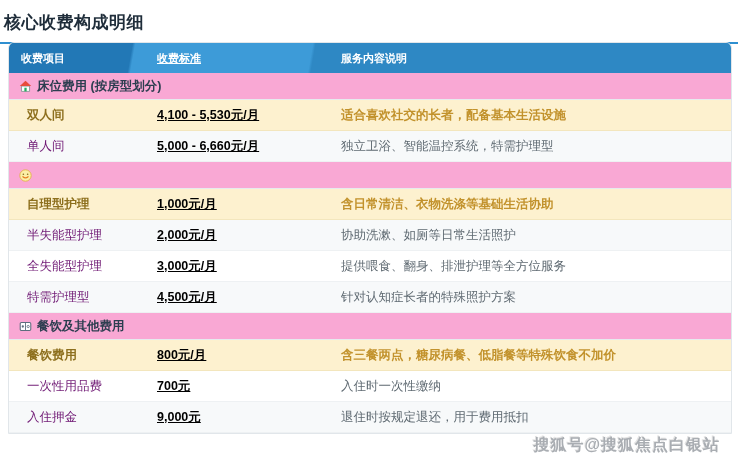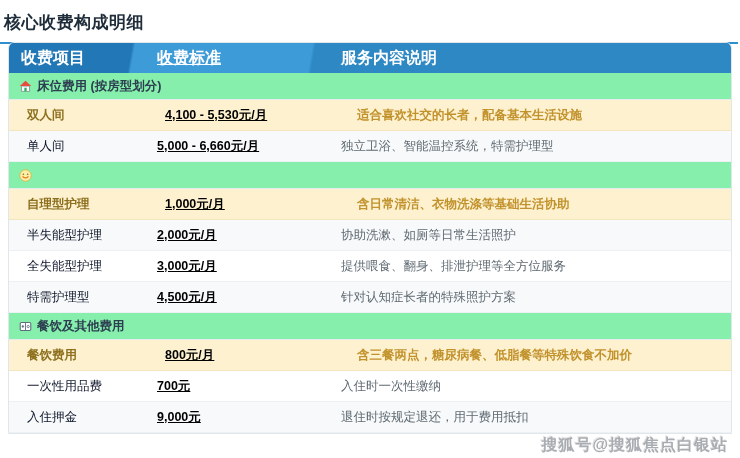--- a/index.html
+++ b/index.html
@@ -14,48 +14,48 @@
   }
   .title-rule{
     height:2px;background:#2e8fd0;border:none;margin:8px 0 0 0;width:738px;
   }
   .fee-table{
     position:absolute;left:8px;right:8px;top:42px;
     border:1px solid #e1e6ea;border-radius:6px 6px 0 0;overflow:hidden;
     box-sizing:border-box;
   }
   .thead{
-    display:flex;align-items:center;height:30px;color:#fff;font-weight:bold;font-size:16px;
+    display:flex;align-items:center;height:30px;color:#fff;font-weight:bold;font-size:11px;
     background:linear-gradient(100deg,#2278b6 0%,#2278b6 17%,#3d9bd8 17.4%,#3d9bd8 41.8%,#2e88c4 42.2%,#2e88c4 100%);
   }
   .cell{box-sizing:border-box;white-space:nowrap;overflow:hidden;}
   .c-item{width:140px;padding-left:18px;}
   .c-price{width:184px;padding-left:8px;text-decoration:underline;}
   .c-desc{flex:1;padding-left:8px;}
   .thead .c-item{padding-left:12px;}
   .tbody{font-size:12.5px;}
   .section-row{
     display:flex;align-items:center;height:26px;padding-left:10px;
-    background:#86efac;border-bottom:1px solid #e6ebee;
+    background:#f9a8d4;border-bottom:1px solid #e6ebee;
     color:#2c3e50;font-weight:bold;font-size:12.5px;
   }
   .sec-icon{display:inline-flex;align-items:center;margin-right:5px;}
   .row{
     display:flex;align-items:center;height:30px;background:#fff;
     border-bottom:1px solid #eef1f3;
   }
   .row.stripe{background:#f7f9fa;}
-  .row .c-item{color:#0f172a;}
+  .row .c-item{color:#701a75;}
   .row .c-price{color:#000000;font-weight:bold;}
   .row .c-desc{color:#5f6a72;}
-  .row.hl{background:#fdf1cf;border-bottom:1px solid #f3e6bd;gap:8px;}
+  .row.hl{background:#fdf1cf;border-bottom:1px solid #f3e6bd;}
   .row.hl .c-item{color:#8d6f1d;font-weight:bold;}
   .row.hl .c-desc{color:#c2922c;font-weight:bold;}
   .watermark{
-    position:absolute;right:12px;bottom:2px;font-size:16px;font-weight:bold;
+    position:absolute;right:20px;bottom:2px;font-size:16px;font-weight:bold;
     color:#a9adb2;letter-spacing:1px;
     text-shadow:1px 1px 0 #fff,-1px -1px 0 #e3e3e3;
   }
 </style>
 </head>
 <body>
 
 <div class="page">
 
   <h1 class="page-title">核心收费构成明细</h1>

